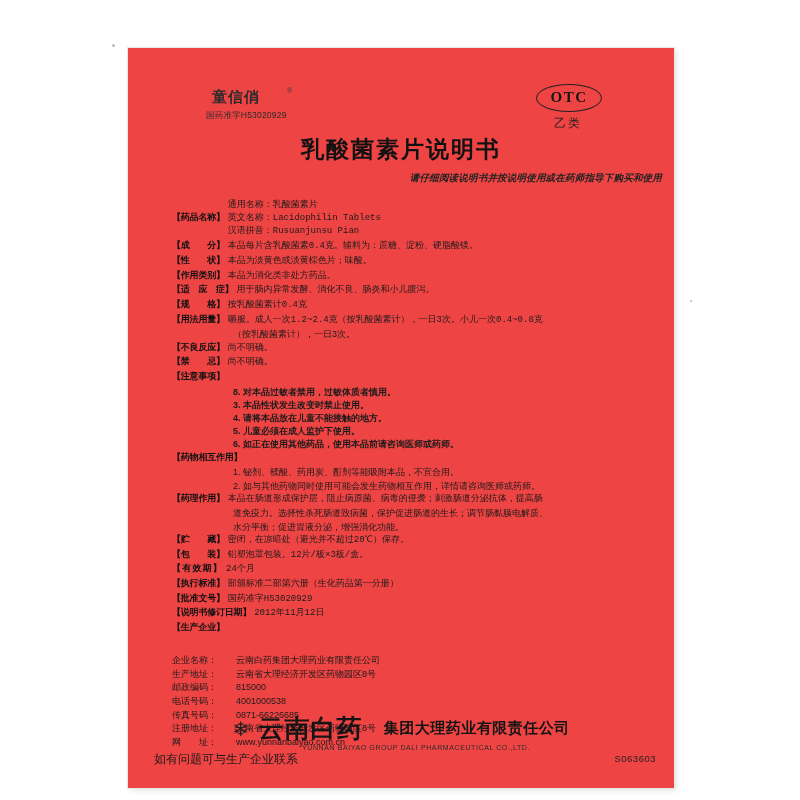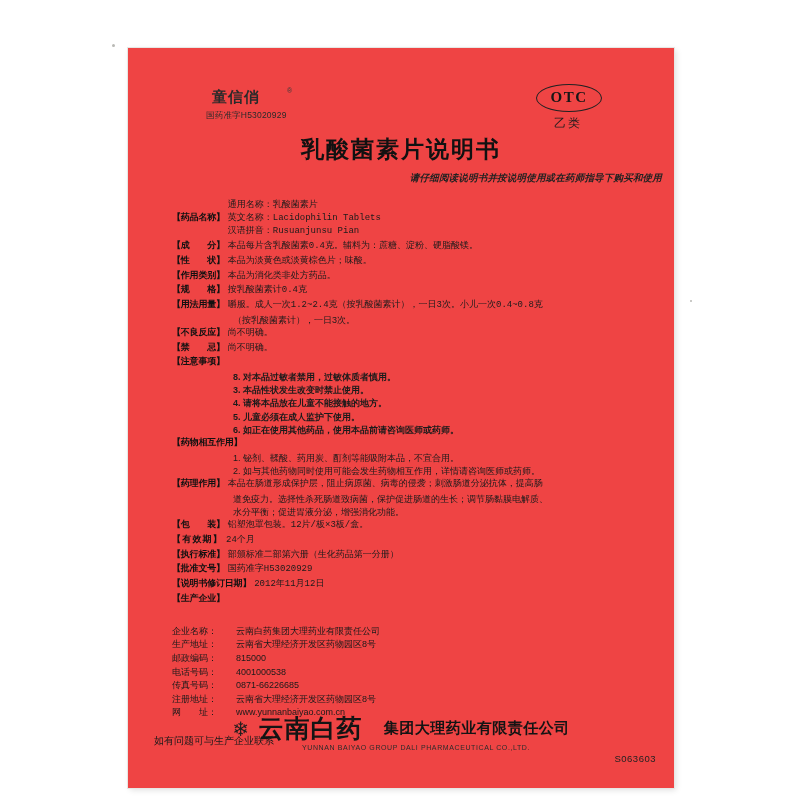--- a/index.html
+++ b/index.html
@@ -168,22 +168,22 @@
     padding-left: 32px;
     font-size: 9px;
     line-height: 13.6px;
     margin-top: 19px;
   }
   .maker .m-row { display: flex; }
   .maker .m-lbl { flex: 0 0 64px; }
   .maker .m-val { flex: 1 1 auto; }
   .contact-note {
     padding-left: 14px;
-    font-size: 10px;
-    margin-top: 14px;
+    font-size: 12px;
+    margin-top: 2px;
   }
 
   
   .footer {
     position: absolute;
     left: 0;
     right: 0;
     bottom: 10px;
     height: 58px;
   }
@@ -279,20 +279,24 @@
         <div class="row">
           <div class="lbl">【性　　状】</div>
           <div class="val">本品为淡黄色或淡黄棕色片；味酸。</div>
         </div>
 
         <div class="row">
           <div class="lbl">【作用类别】</div>
           <div class="val">本品为消化类非处方药品。</div>
         </div>
 
+        <div class="row">
+          <div class="lbl">【适　应　症】</div>
+          <div class="val">用于肠内异常发酵、消化不良、肠炎和小儿腹泻。</div>
+        </div>
 
         <div class="row">
           <div class="lbl">【规　　格】</div>
           <div class="val">按乳酸菌素计0.4克</div>
         </div>
 
         <div class="row">
           <div class="lbl">【用法用量】</div>
           <div class="val">
             <span class="val-line">嚼服。成人一次1.2~2.4克（按乳酸菌素计），一日3次。小儿一次0.4~0.8克</span>
@@ -331,20 +335,24 @@
 
         <div class="row">
           <div class="lbl">【药理作用】</div>
           <div class="val">本品在肠道形成保护层，阻止病原菌、病毒的侵袭；刺激肠道分泌抗体，提高肠</div>
         </div>
         <div class="indent-block">
           <span class="val-line">道免疫力。选择性杀死肠道致病菌，保护促进肠道的生长；调节肠黏膜电解质、</span>
           <span class="val-line">水分平衡；促进胃液分泌，增强消化功能。</span>
         </div>
 
+        <div class="row">
+          <div class="lbl">【贮　　藏】</div>
+          <div class="val">密闭，在凉暗处（避光并不超过20℃）保存。</div>
+        </div>
 
         <div class="row">
           <div class="lbl">【包　　装】</div>
           <div class="val">铝塑泡罩包装。12片/板×3板/盒。</div>
         </div>
 
         <div class="row">
           <div class="lbl lbl-spaced2">【有效期】</div>
           <div class="val">24个月</div>
         </div>

